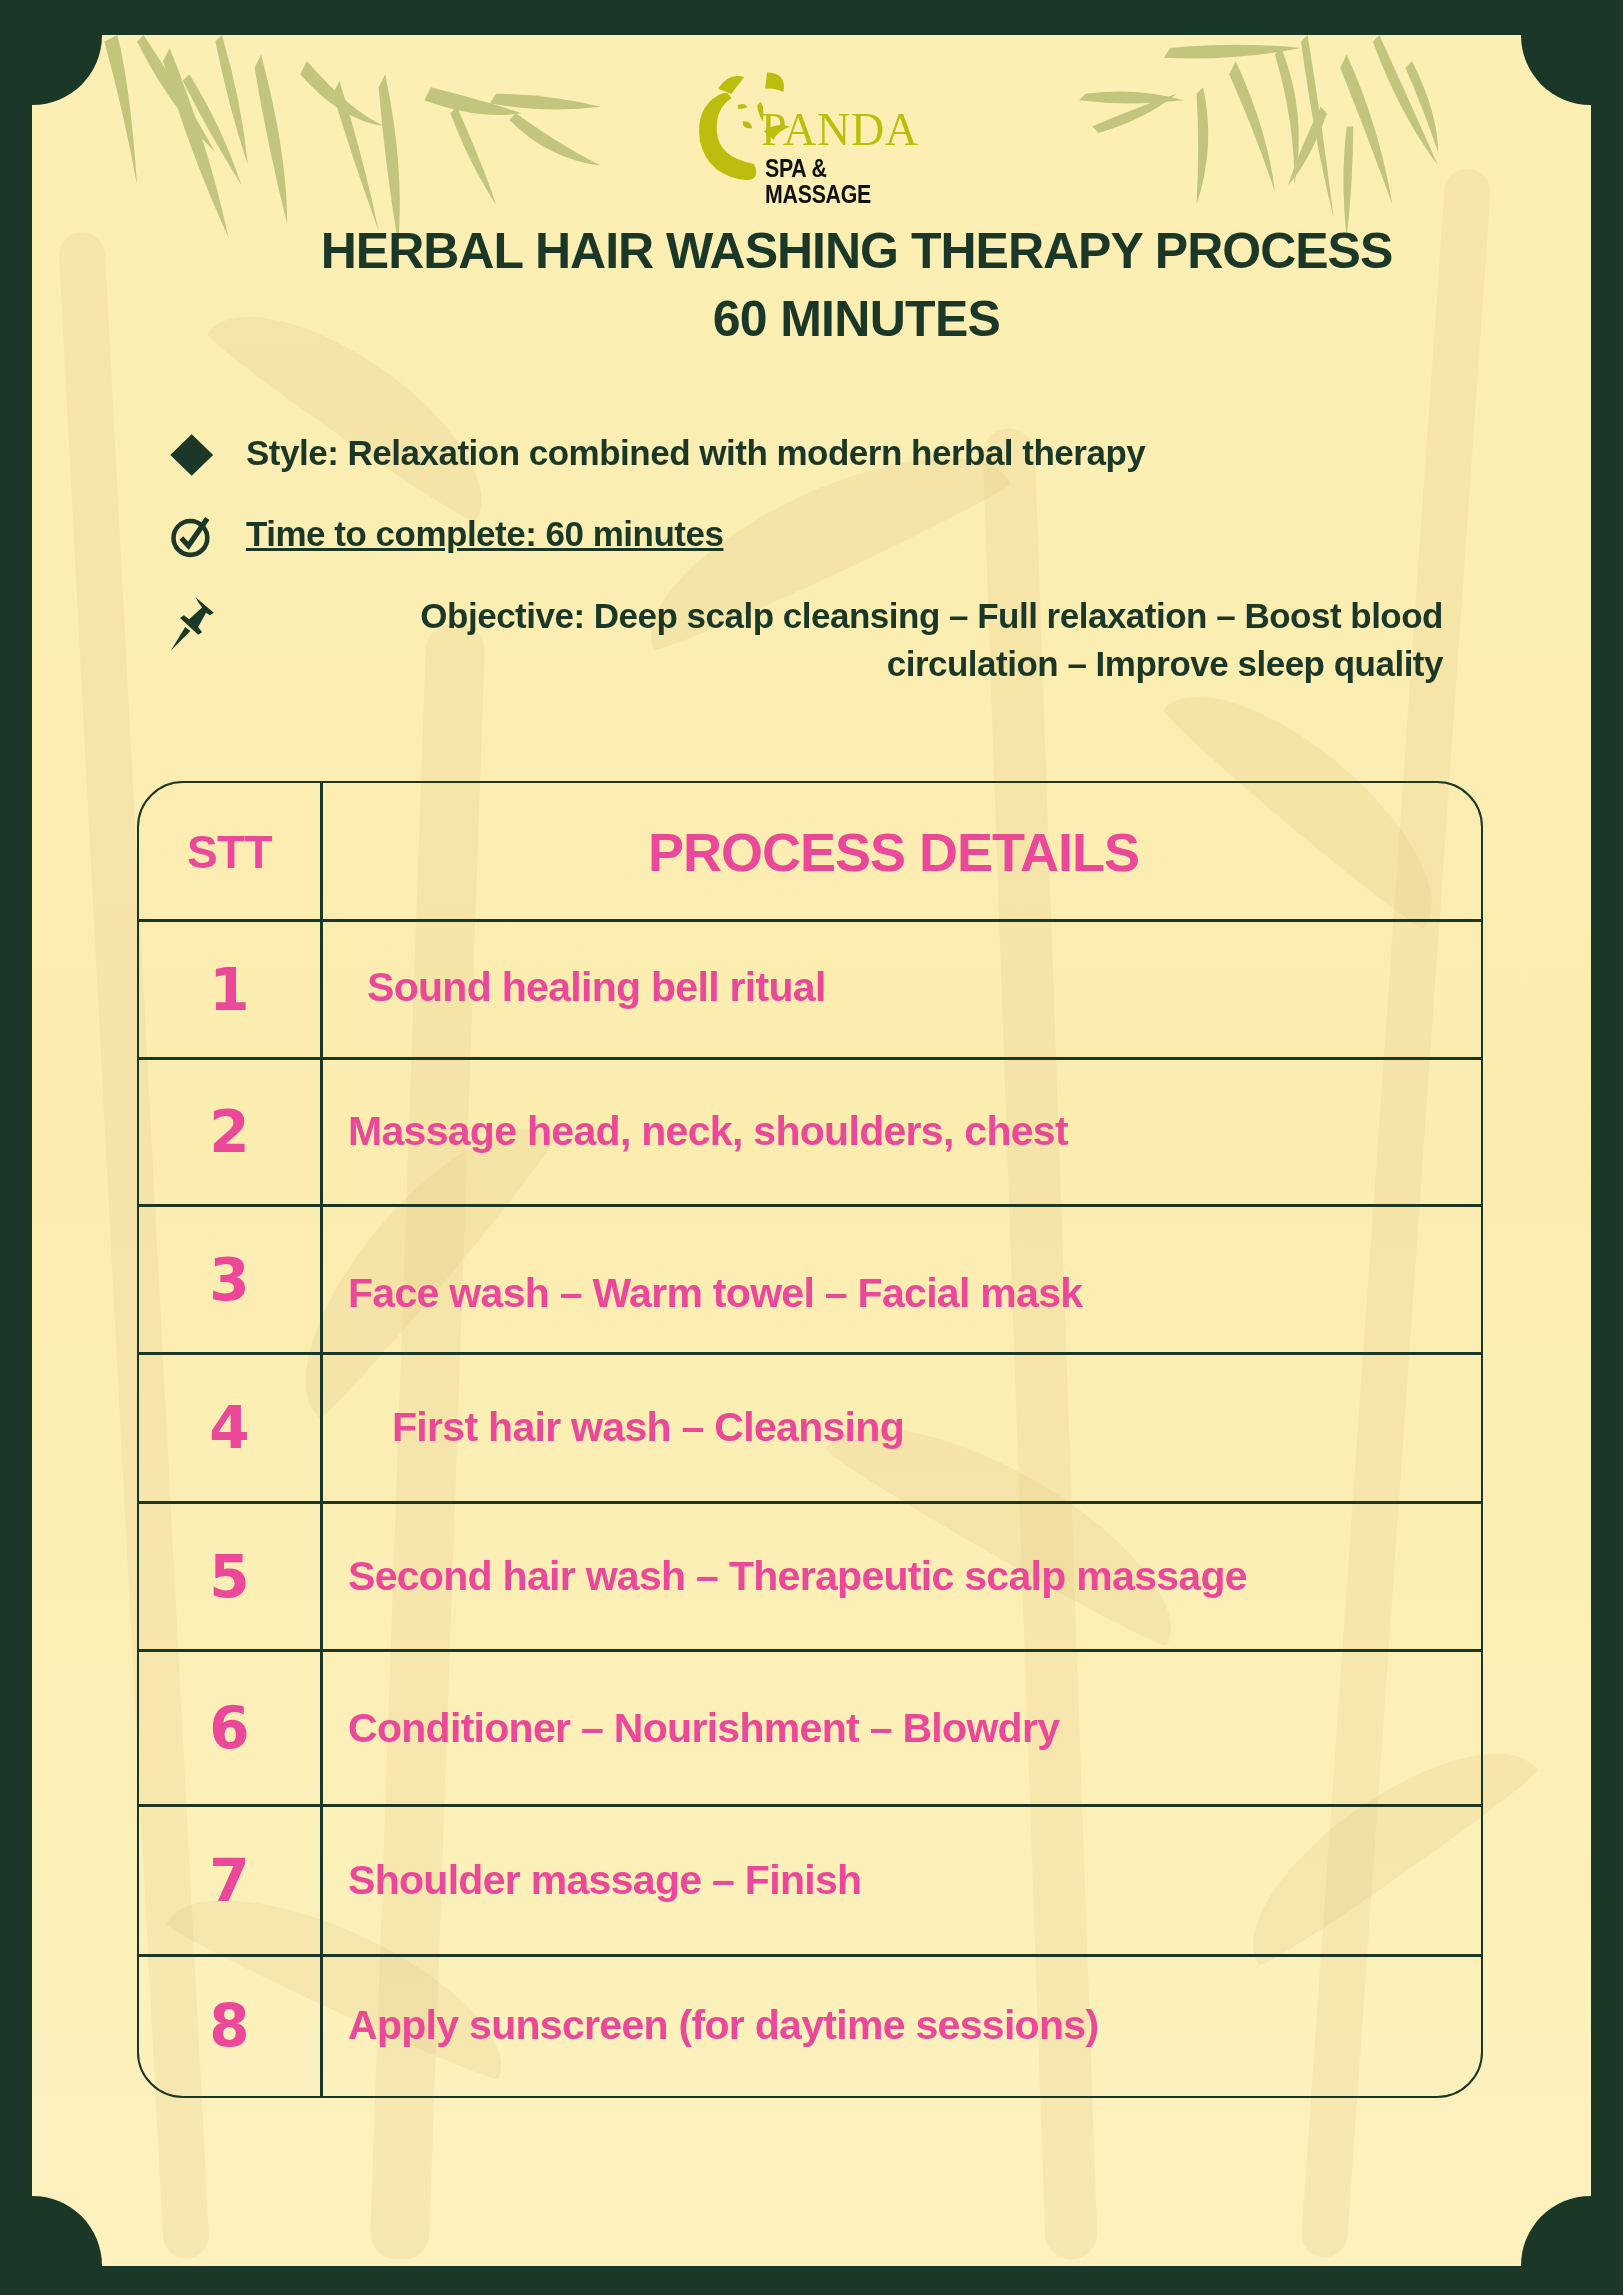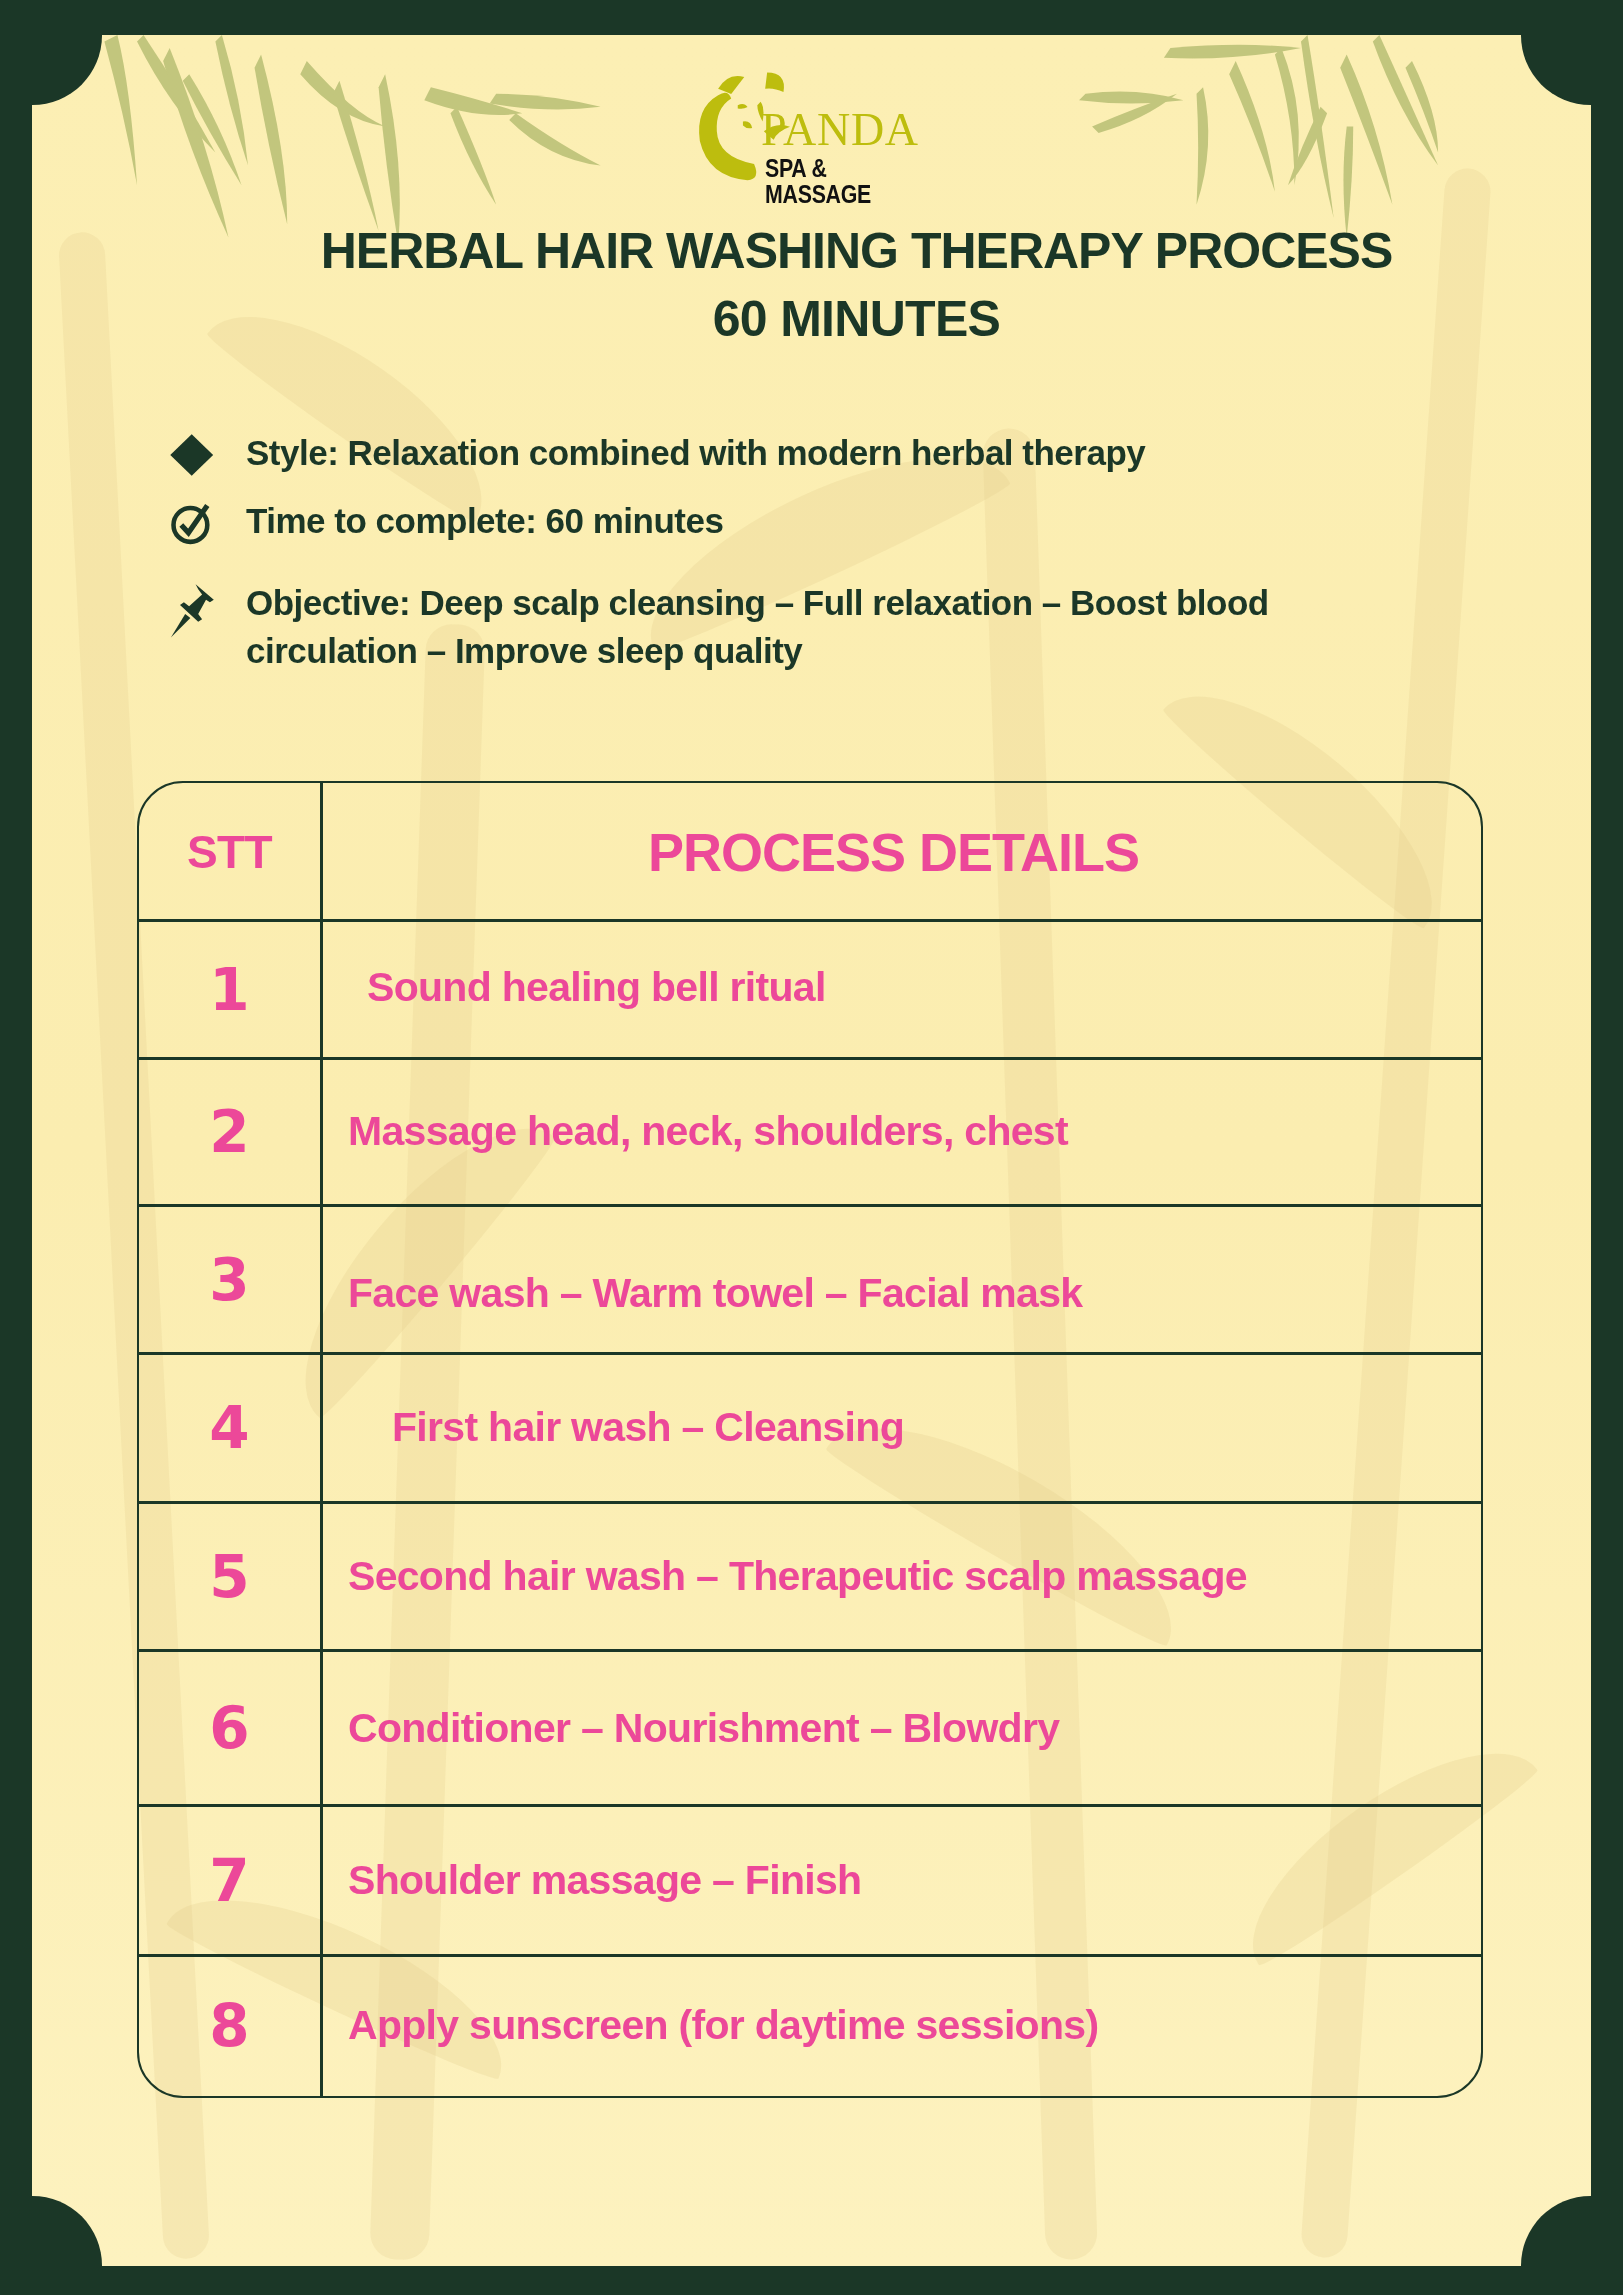--- a/index.html
+++ b/index.html
@@ -46,21 +46,21 @@
     font-weight: bold; font-size: 50px; line-height: 1; color: #1b3727; margin-left: 45px;
   }
   .title.l1 { top: 226px; letter-spacing: -1px; }
   .title.l2 { top: 294px; letter-spacing: -0.7px; }
 
   .bullets { position: absolute; left: 167px; top: 429px; width: 1276px; z-index: 2; }
   .bullet { position: relative; padding-left: 79px; font-weight: bold; font-size: 35px; line-height: 48px; color: #1b3727; letter-spacing: -0.5px; }
   .bullet .ico { position: absolute; left: 0; top: 2.6px; width: 52px; height: 46px; }
   .bullet.b1 { height: 60px; }
   .bullet.b2 { height: 81px; margin-top: 19.6px; }
-  .bullet.b3 { margin-top: 2.6px; }
+  .bullet.b3 { margin-top: 2.6px; text-align: right; }
 
   .table {
     position: absolute; left: 137px; top: 781px; width: 1346px; height: 1317px;
     border: 2.6px solid #1b3727; border-radius: 46px; box-sizing: border-box; z-index: 2;
   }
   .col-div { position: absolute; left: 181px; top: 0; bottom: 0; width: 2.6px; background: #1b3727; }
   .row-line { position: absolute; left: 0; right: 0; height: 2.6px; background: #1b3727; }
   .cell-num, .cell-text, .head-stt, .head-details {
     position: absolute; display: flex; align-items: center; color: #ec4899; font-weight: bold;
   }
@@ -146,21 +146,21 @@
 <div class="title l1">HERBAL HAIR WASHING THERAPY PROCESS</div>
 <div class="title l2">60 MINUTES</div>
 
 <div class="bullets">
   <div class="bullet b1">
     <svg class="ico" viewBox="0 0 80 70">
       <polygon points="38,3 71,35 38,67 5,35" fill="#1b3727"></polygon>
     </svg>
     <span>Style: Relaxation combined with modern herbal therapy</span>
   </div>
-  <div class="bullet b2" style="height:60px;margin-top:8px;">
+  <div class="bullet b2" style="height:60px;margin-top:21px;text-decoration:underline;">
     <svg class="ico" viewBox="0 0 80 70">
       <circle cx="36" cy="38" r="26" fill="none" stroke="#1b3727" stroke-width="7"></circle>
       <polyline points="22,38 33,50 62,8" fill="none" stroke="#1b3727" stroke-width="8" stroke-linejoin="miter"></polyline>
     </svg>
     <span>Time to complete: 60 minutes</span>
   </div>
   <div class="bullet b3" style="margin-top:22px;">
     <svg class="ico" viewBox="0 0 80 90" style="height:59px;top:1.3px;">
       <g fill="#1b3727">
         <path d="M44 6 L72 30 L66 34 L60 30 L48 52 L54 60 L48 64 L20 38 L26 34 L34 40 L54 22 L48 14 Z"></path>

